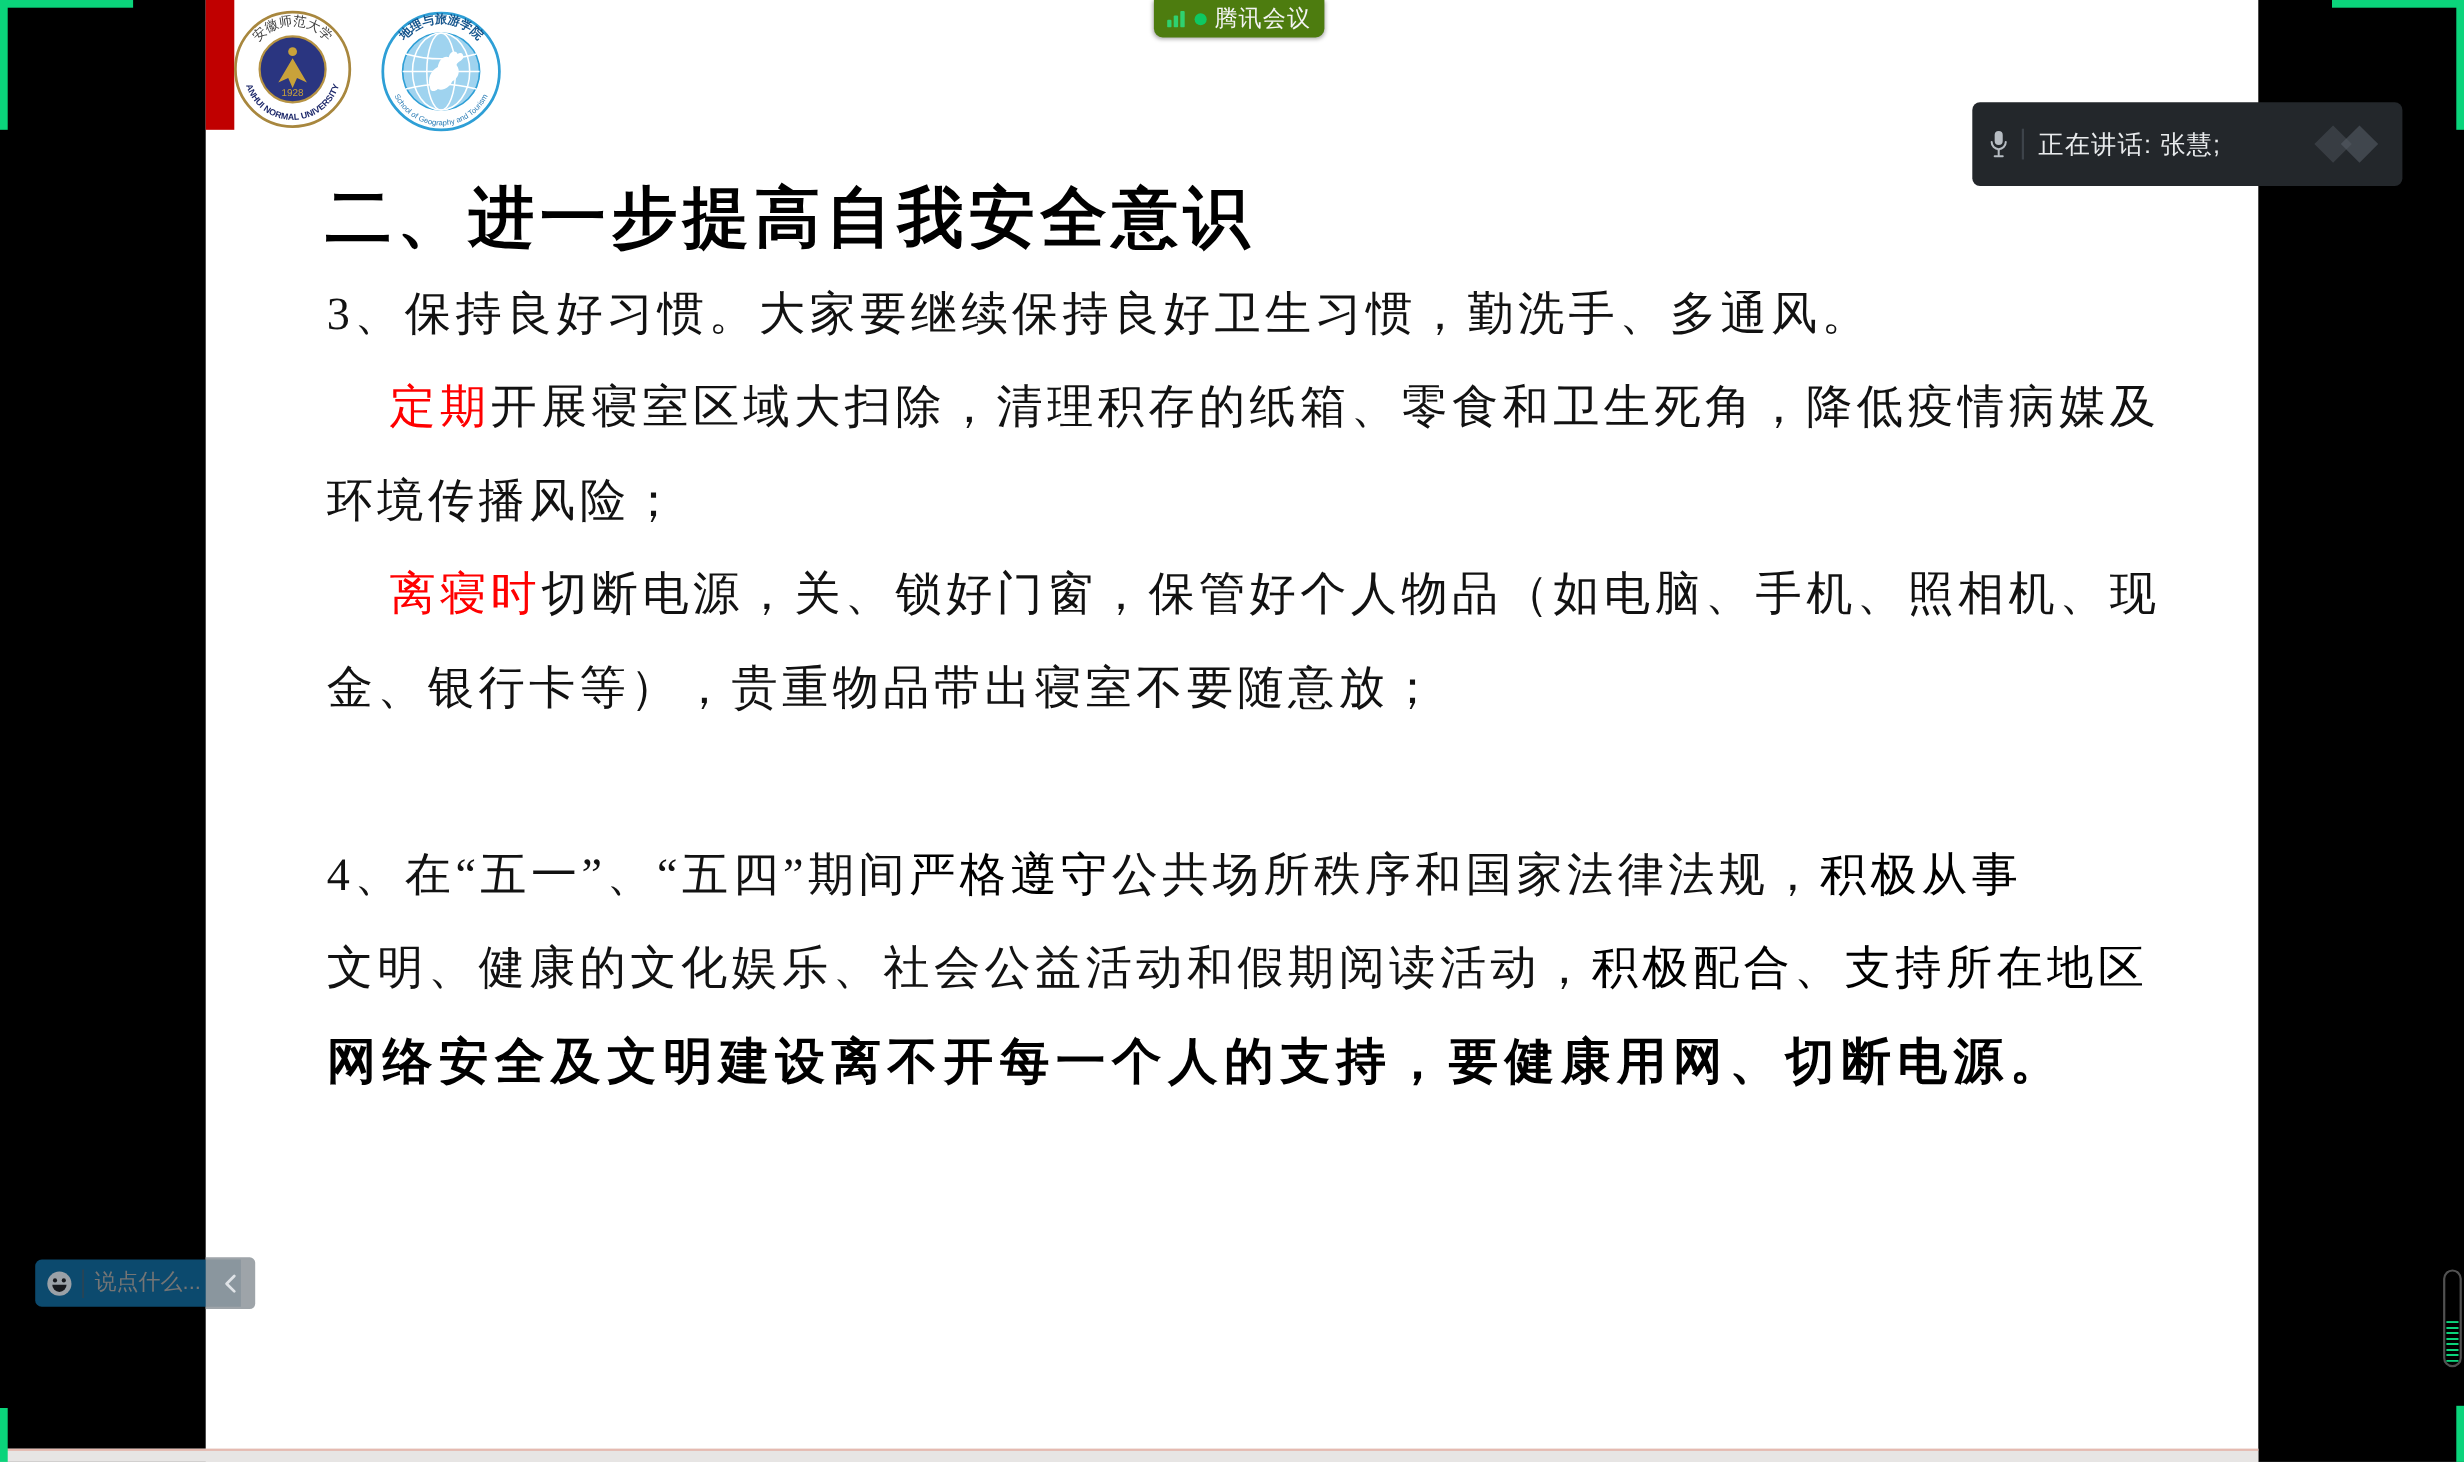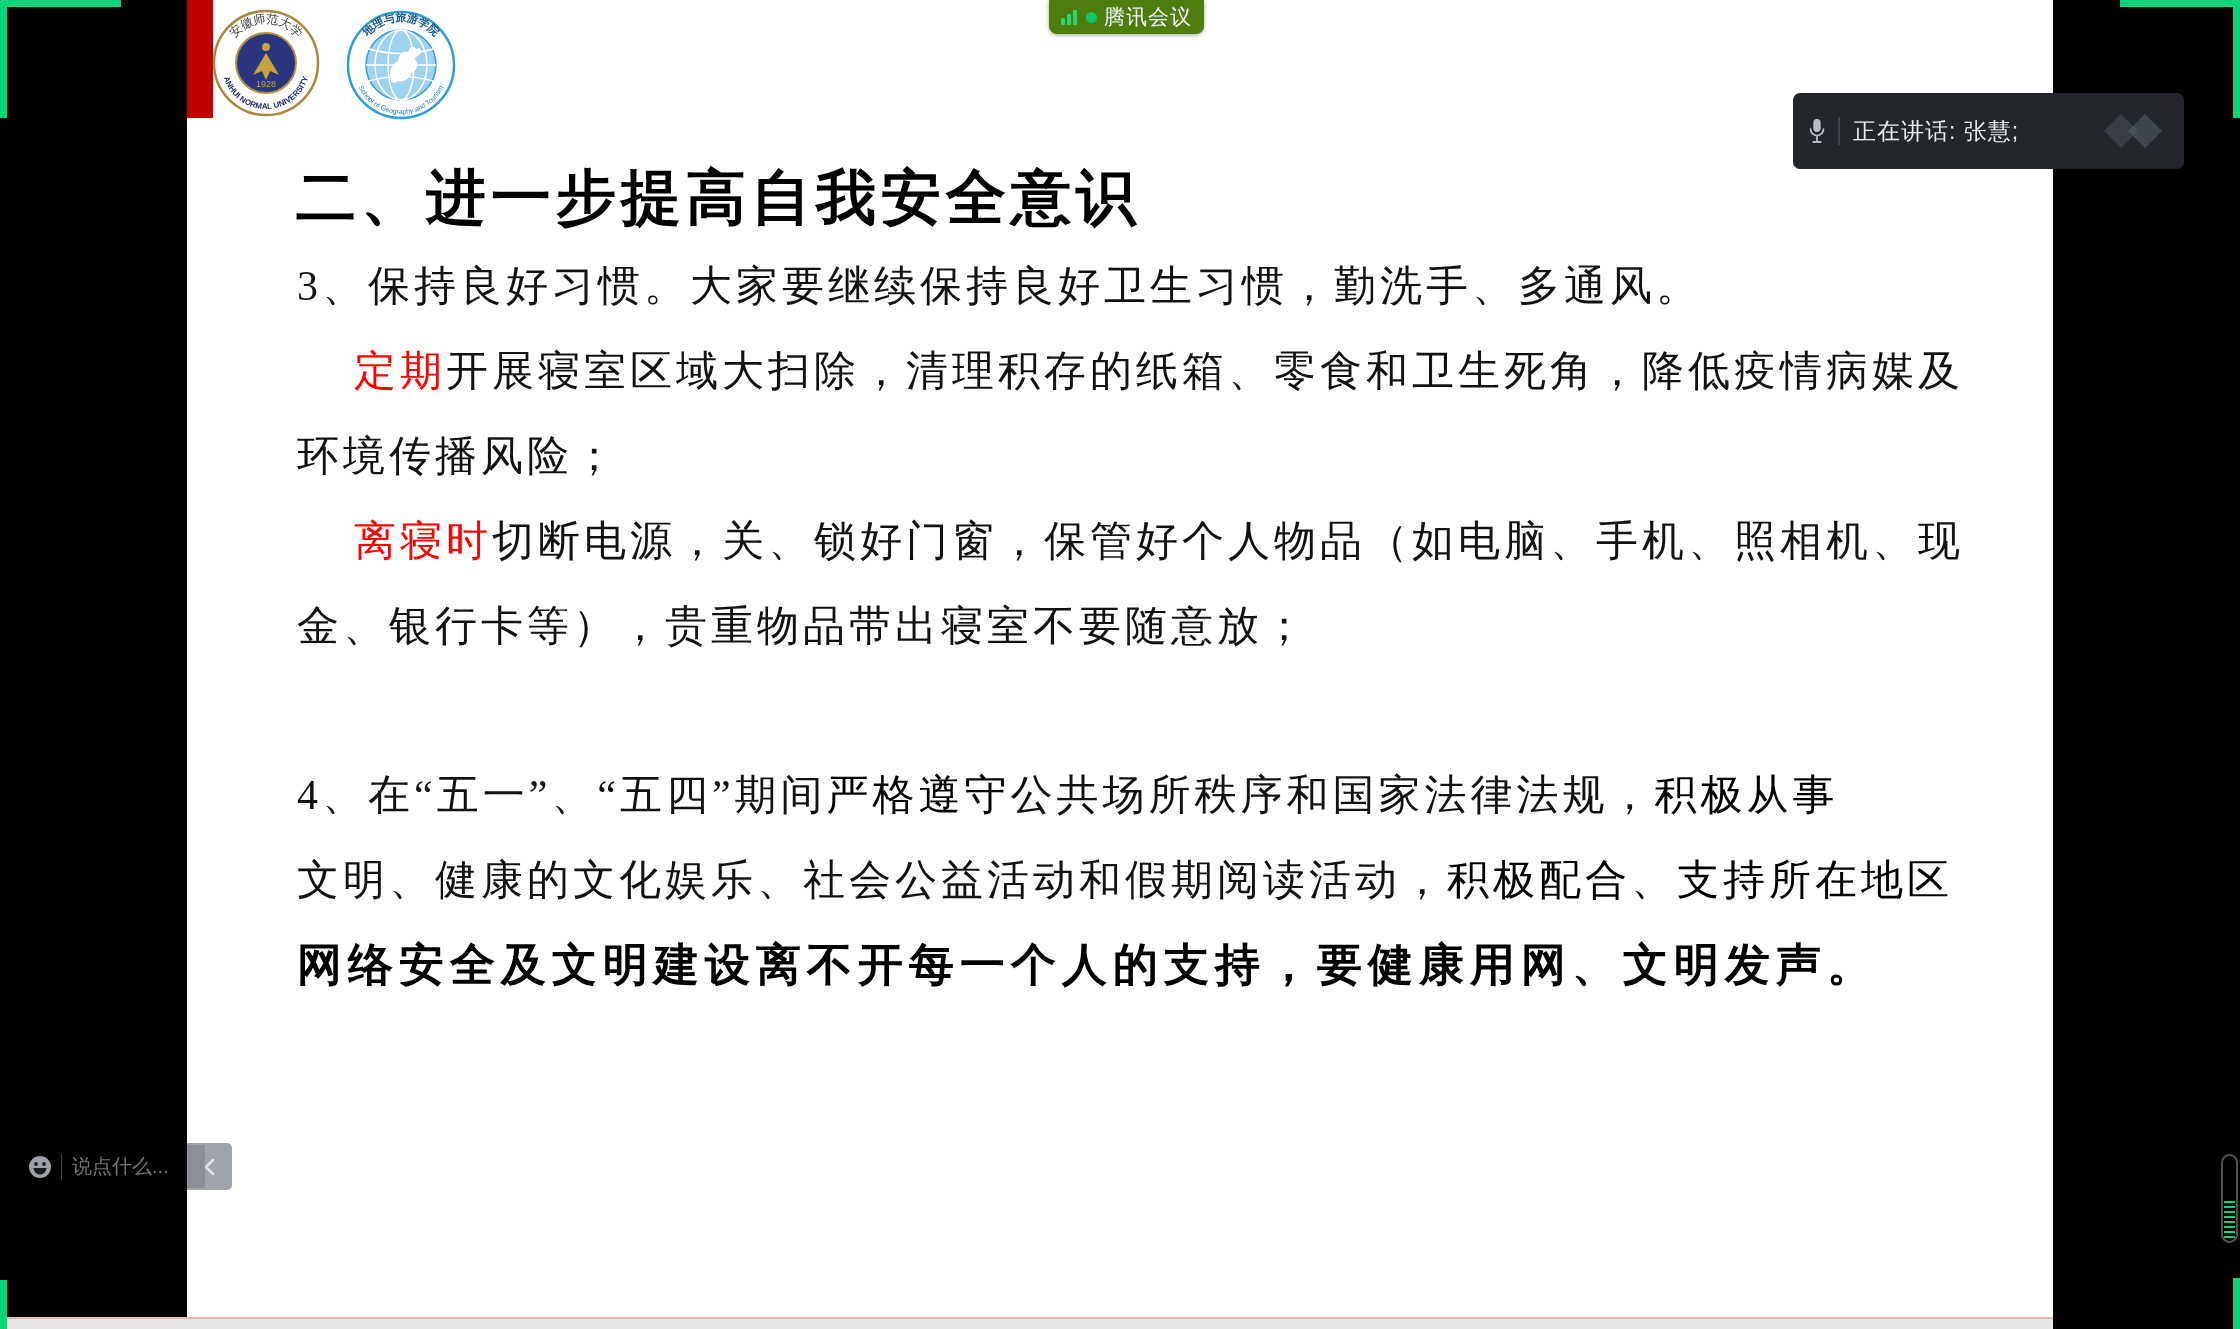--- a/index.html
+++ b/index.html
@@ -53,21 +53,21 @@
   .speaker .vdiv{width:2px;height:28px;background:#3d434a;margin:0 13px 0 10px;}
   .speaker .label{color:#e9ebed;font-size:23px;letter-spacing:1px;white-space:nowrap;}
   .speaker .wm{margin-left:auto;}
 
   
   .vol{left:2221px;top:1154px;width:13px;height:85px;border:2px solid #515151;border-radius:9px;z-index:30;}
   .vol .stripes{position:absolute;left:1px;right:1px;bottom:3px;height:37px;
         background:repeating-linear-gradient(to top,#0bd47b 0 2px,transparent 2px 5px);}
 
   
-  .chat{left:18px;top:1145px;width:169px;height:43px;background:#000000;border-radius:6px 0 0 6px;
+  .chat{left:32px;top:1145px;width:169px;height:43px;background:#0c4a6e;border-radius:6px 0 0 6px;
         display:flex;align-items:center;gap:8px;padding:0 9px;z-index:40;}
   .chat .vdiv{width:1px;height:26px;background:#3c4147;}
   .chat input{background:transparent;border:none;outline:none;color:#9aa0a6;font-size:20px;width:96px;
               font-family:"Liberation Sans","DejaVu Sans",sans-serif;}
   .chat-collapse{left:187px;top:1143px;width:45px;height:47px;background:rgba(150,156,162,.92);
         border:none;border-radius:0 5px 5px 0;display:flex;align-items:center;justify-content:center;
         z-index:40;cursor:pointer;}
 </style>
 </head>
 <body>
@@ -120,21 +120,21 @@
   <div class="abs slide-title">二、进一步提高自我安全意识</div>
 
   <div class="abs textblock">
     <div class="line"><span class="seg">3、保持良好习惯。大家要继续保持良好卫生习惯，勤洗手、多通风。</span></div>
     <div class="line indent"><span class="seg red">定期</span><span class="seg">开展寝室区域大扫除，清理积存的纸箱、零食和卫生死角，降低疫情病媒及</span></div>
     <div class="line"><span class="seg">环境传播风险；</span></div>
     <div class="line indent"><span class="seg red">离寝时</span><span class="seg">切断电源，关、锁好门窗，保管好个人物品（如电脑、手机、照相机、现</span></div>
     <div class="line"><span class="seg">金、银行卡等），贵重物品带出寝室不要随意放；</span></div>
     <div class="line gap"><span class="seg">4、在“五一”、“五四”期间</span><span class="seg em">严格遵守</span><span class="seg">公共场所秩序和国家法律法规，</span><span class="seg em">积极从事</span></div>
     <div class="line"><span class="seg">文明、健康的文化娱乐、社会公益活动和假期阅读活动，</span><span class="seg em">积极配合、支持所在地区</span></div>
-    <div class="line heavy"><span class="seg">网络安全及文明建设离不开每一个人的支持，要健康用网、文明发声。</span></div>
+    <div class="line heavy"><span class="seg">网络安全及文明建设离不开每一个人的支持，要健康用网、切断电源。</span></div>
   </div>
 
   <div class="abs bottom-strip"></div>
 
   <div class="abs green gtl-h"></div>
   <div class="abs green gtl-v"></div>
   <div class="abs green gtr-h"></div>
   <div class="abs green gtr-v"></div>
   <div class="abs green gbl-v"></div>
   <div class="abs green gbr-v"></div>

